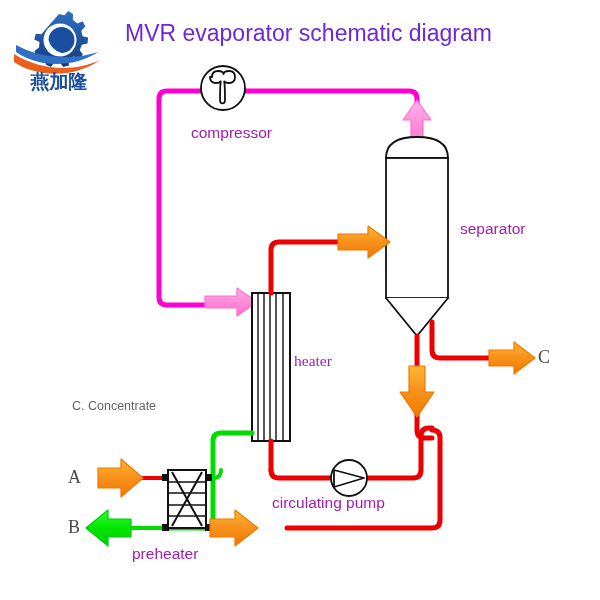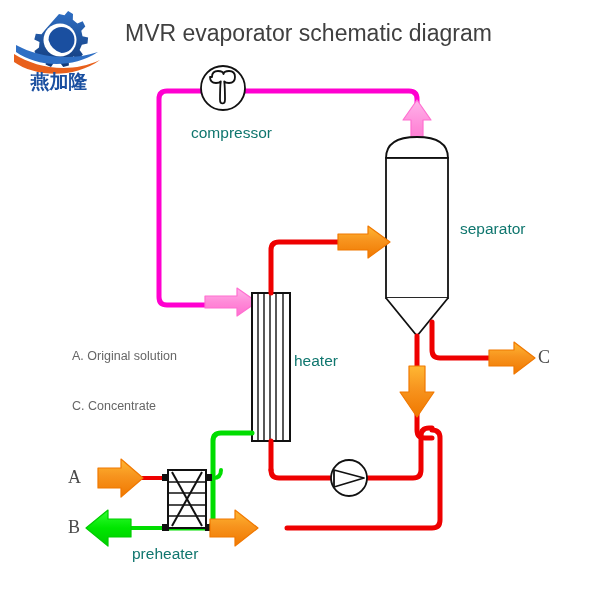--- a/index.html
+++ b/index.html
@@ -20,28 +20,28 @@
     left: 0;
     top: 0;
     width: 600px;
     height: 600px;
   }
   .ttl {
     position: absolute;
     left: 125px;
     top: 20px;
     font-size: 23px;
-    color: #404040;
+    color: #6d28d9;
     font-family: "Liberation Sans", sans-serif;
     white-space: nowrap;
   }
   .lbl {
     position: absolute;
     font-size: 15.5px;
-    color: #0f766e;
+    color: #a21caf;
     font-family: "Liberation Sans", sans-serif;
     white-space: nowrap;
   }
   .lgd {
     position: absolute;
     font-size: 12.5px;
     color: #666666;
     font-family: "Liberation Sans", sans-serif;
     white-space: nowrap;
   }
@@ -186,25 +186,25 @@
       <path d="M131 519 L108 519 L108 510 L86 528 L108 546 L108 537 L131 537 Z" fill="url(#gnArrow)" stroke="#00cc00" stroke-width="1.2" stroke-linejoin="round"></path>
     </g>
   </svg>
 
   <div class="ttl">MVR evaporator schematic diagram</div>
 
   <div class="lbl" style="left:191px; top:124px;">compressor</div>
 
   <div class="lbl" style="left:460px; top:220px;">separator</div>
 
-  <div class="lbl" style="left:294px; top:352px;">heater</div>
+  <div class="lbl" style="left:294px; top:352px;font-family:Liberation Serif, serif;">heater</div>
 
   <div class="lbl" style="left:125px; top:545px;margin-left:7px;">preheater</div>
 
-
-  <div class="lgd" style="left:72px; top:349px;">A. Original solution</div>
+  <div class="lbl" style="left:272px; top:494px;">circulating pump</div>
+
   <div class="lgd" style="left:72px; top:399px;">C. Concentrate</div>
 
   <div class="sl" style="left:68px; top:467px;">A</div>
   <div class="sl" style="left:68px; top:517px;">B</div>
   <div class="sl" style="left:538px; top:347px;">C</div>
 
 </div>
 
 </body></html>

